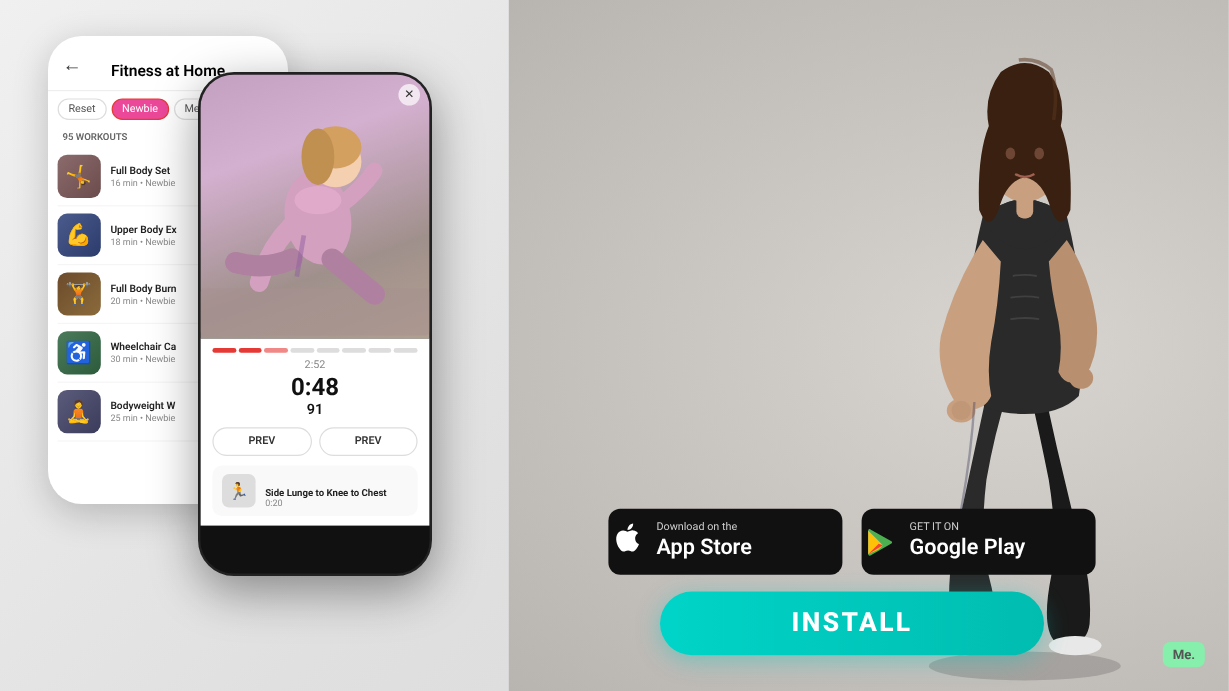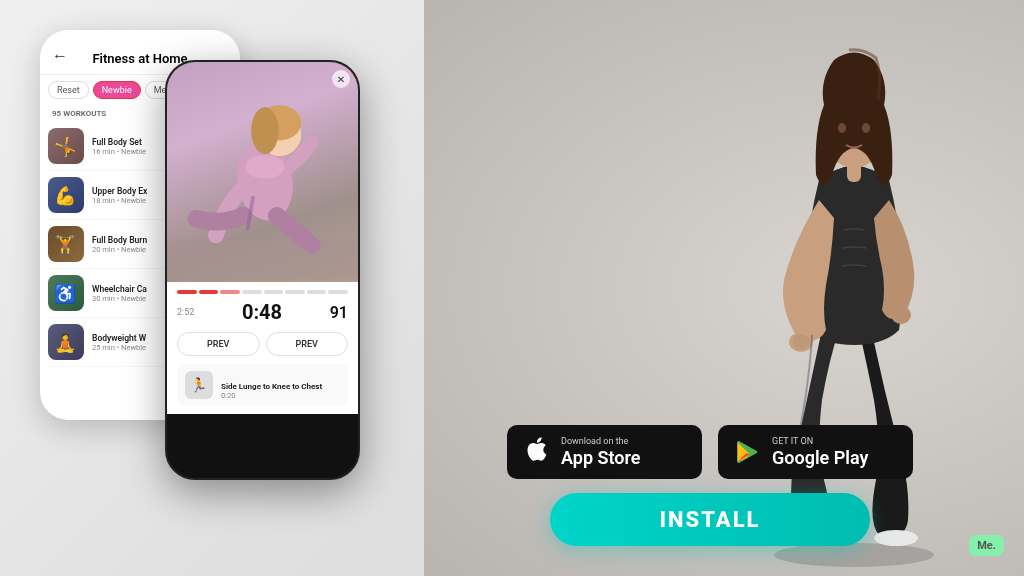--- a/index.html
+++ b/index.html
@@ -205,35 +205,36 @@
 
     .progress-bar-item.pending {
       background: #ddd;
     }
 
     .timer-row {
       display: flex;
       align-items: center;
       justify-content: space-between;
       margin-bottom: 8px;
+      flex-direction: column;
     }
 
     .elapsed-time {
       font-size: 9px;
       color: #888;
     }
 
     .big-timer {
       font-size: 20px;
       font-weight: 700;
       color: #111;
     }
 
     .reps-count {
-      font-size: 16px;
+      font-size: 12px;
       font-weight: 600;
       color: #111;
     }
 
     .nav-buttons {
       display: flex;
       gap: 6px;
       margin-bottom: 8px;
     }
 
@@ -324,21 +325,21 @@
       justify-content: center;
     }
 
     .store-btn {
       display: flex;
       align-items: center;
       gap: 10px;
       background: #111;
       color: white;
       border-radius: 10px;
-      padding: 10px 16px;
+      padding: 10px 2px;
       cursor: pointer;
       min-width: 195px;
       text-decoration: none;
     }
 
     .store-btn-icon {
       font-size: 26px;
       flex-shrink: 0;
     }
 

